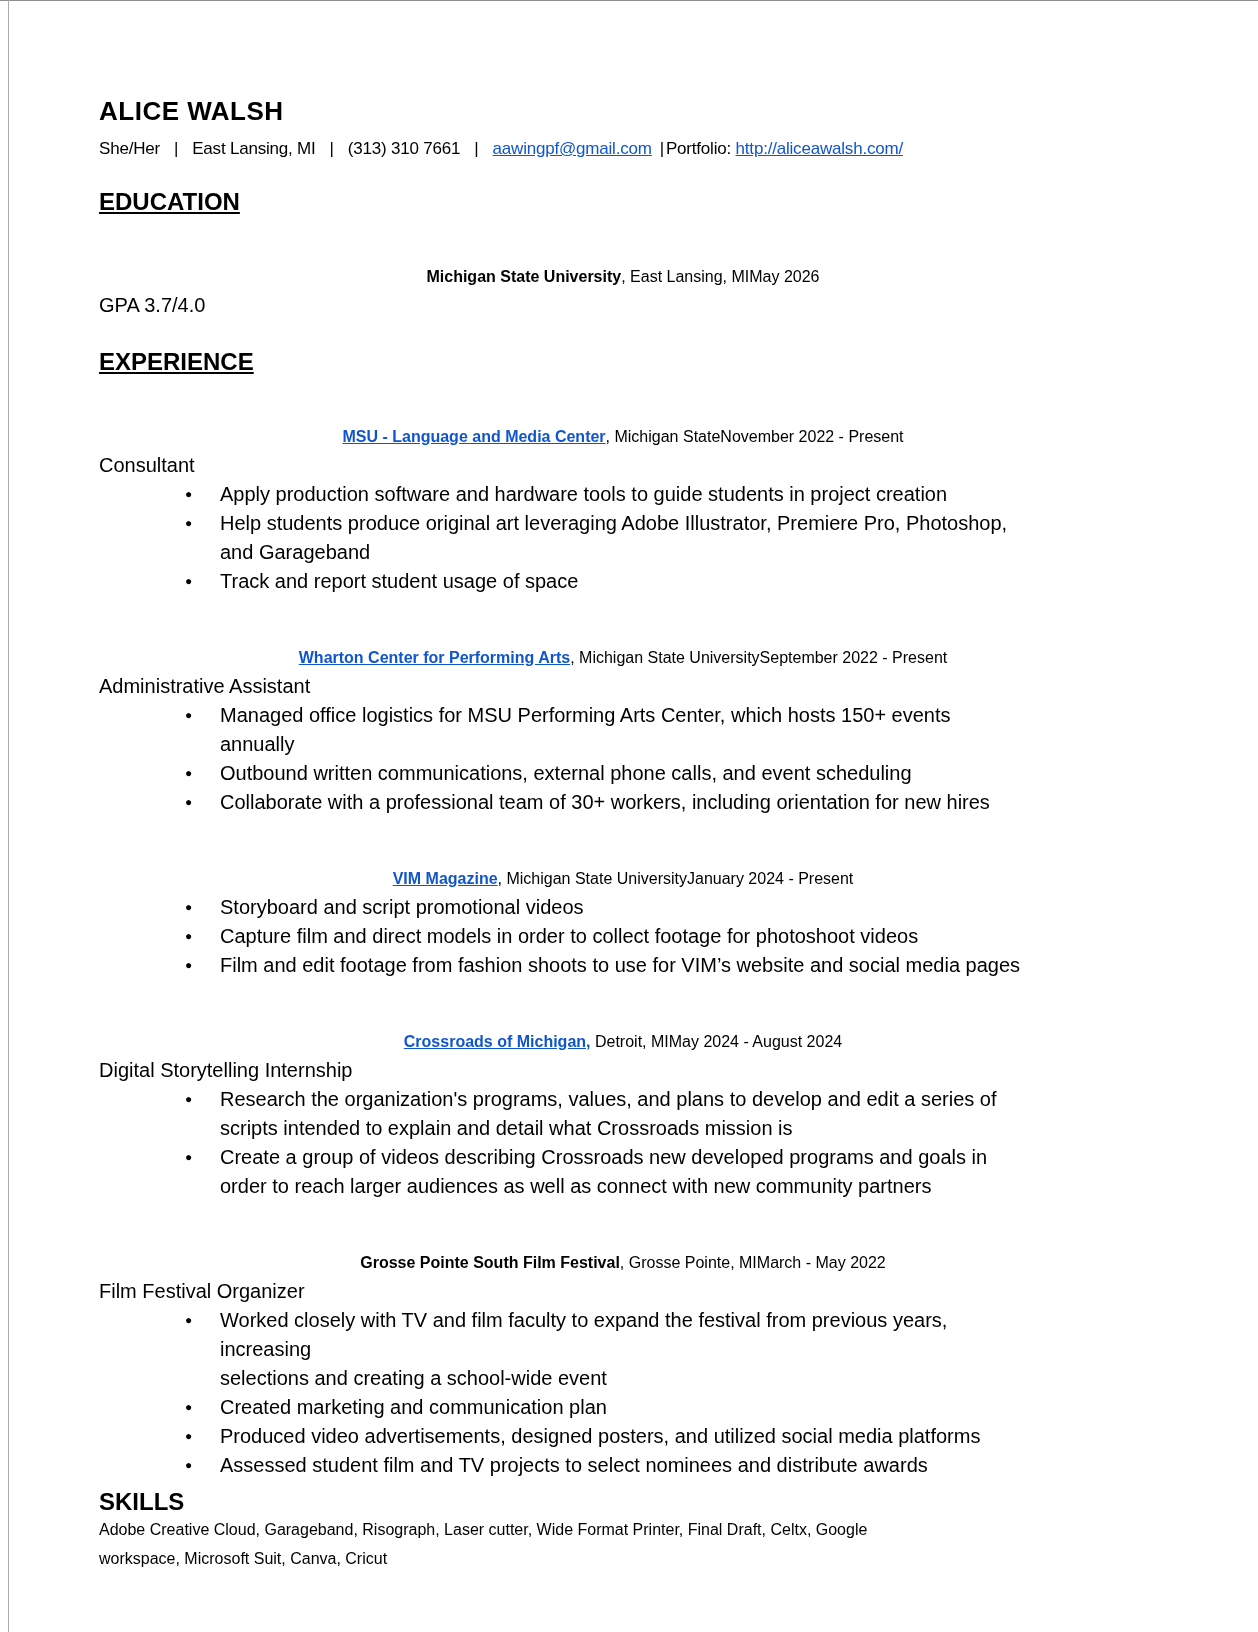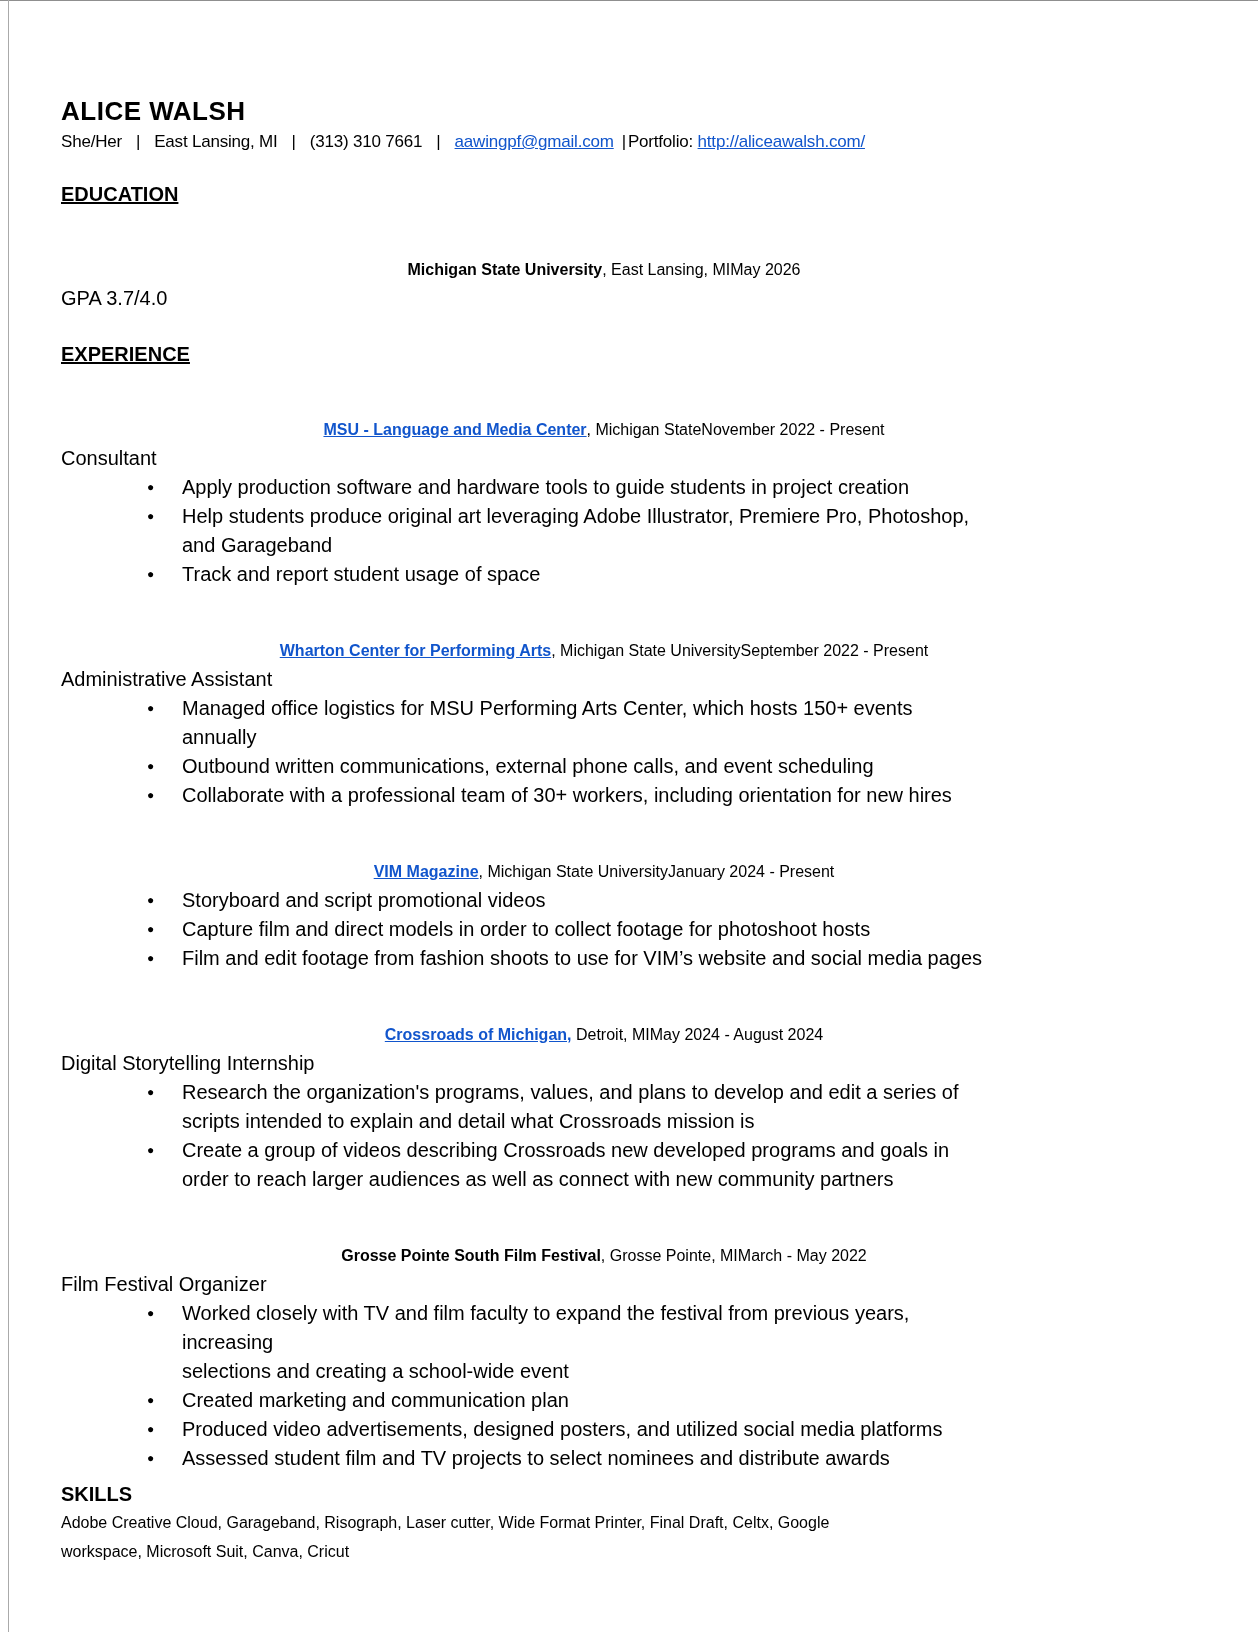--- a/index.html
+++ b/index.html
@@ -13,40 +13,40 @@
     position: relative;
   }
   .edge-top {
     position: absolute; top: 0; left: 0;
     width: 100%; height: 1px; background: #8f8f8f;
   }
   .edge-left {
     position: absolute; top: 0; left: 8px;
     width: 1px; height: 1632px; background: #aaaaaa;
   }
-  .page { padding: 96px 111px 40px 61px; }
+  .page { padding: 96px 111px 40px 99px; }
 
   .name {
     font-size: 26px; font-weight: bold; line-height: 30px;
     letter-spacing: 0.5px;
   }
   .contact {
-    margin-top: 4px; font-size: 17px; line-height: 23px;
+    margin-top: 11px; font-size: 17px; line-height: 23px;
     letter-spacing: -0.2px; white-space: nowrap;
   }
   .sep { margin: 0 14px; }
   .sep.tight { margin: 0 2px 0 8px; }
   a.doc-link {
     color: var(--link-color, #1155cc);
     text-decoration: underline;
   }
 
   .section-heading {
     margin-top: 28px;
-    font-size: 20px; font-weight: bold; line-height: 27px;
+    font-size: 24px; font-weight: bold; line-height: 27px;
     text-decoration: underline;
   }
   .section-heading.plain { text-decoration: none; margin-top: 8px; }
 
   .row, .title-row {
     display: flex; justify-content: center;
     font-size: 16px; line-height: 29px; margin-top: 47px;
   }
   .title-date { white-space: nowrap; }
   .bold { font-weight: bold; }
@@ -121,21 +121,21 @@
     <div class="bullet">Outbound written communications, external phone calls, and event scheduling</div>
     <div class="bullet">Collaborate with a professional team of 30+ workers, including orientation for new hires</div>
   </div>
 
   <div class="job">
     <div class="title-row">
       <div><a href="#" class="company-link">VIM Magazine</a><span>, Michigan State University</span></div>
       <div class="title-date">January 2024 - Present</div>
     </div>
     <div class="bullet">Storyboard and script promotional videos</div>
-    <div class="bullet">Capture film and direct models in order to collect footage for photoshoot hosts</div>
+    <div class="bullet">Capture film and direct models in order to collect footage for photoshoot videos</div>
     <div class="bullet">Film and edit footage from fashion shoots to use for VIM’s website and social media pages</div>
   </div>
 
   <div class="job">
     <div class="title-row">
       <div><a href="#" class="company-link">Crossroads of Michigan,</a><span> Detroit, MI</span></div>
       <div class="title-date">May 2024 - August 2024</div>
     </div>
     <div class="body-line">Digital Storytelling Internship</div>
     <div class="bullet">Research the organization's programs, values, and plans to develop and edit a series of

